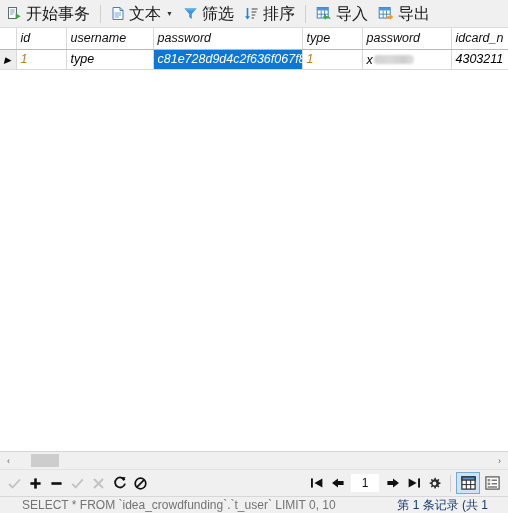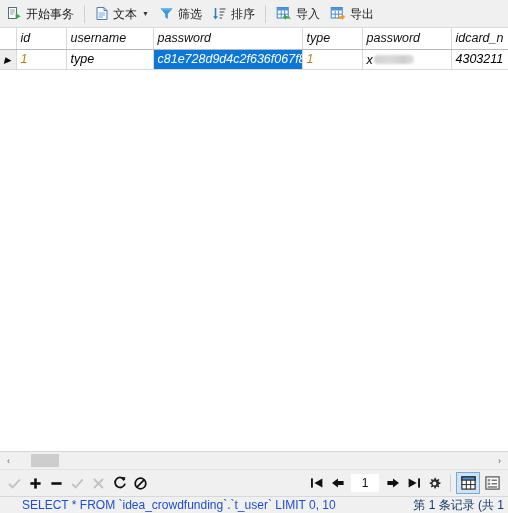--- a/index.html
+++ b/index.html
@@ -39,21 +39,21 @@
   }
   .tb-btn {
     display: flex;
     align-items: center;
     height: 24px;
     padding: 0 5px;
     cursor: default;
     white-space: nowrap;
   }
   .tb-label {
-    font-size: 12px;
+    font-size: 16px;
     color: #1a1a1a;
     margin-left: 4px;
     line-height: 1;
   }
   .tb-sep {
     width: 1px;
     height: 18px;
     background: #d0d0d0;
     margin: 0 5px;
   }
@@ -233,24 +233,24 @@
     border-top: 1px solid #d8d8d8;
     font-size: 12px;
     color: #1b3a6b;
     overflow: hidden;
   }
   .status-sql {
     flex: 1;
     padding-left: 22px;
     white-space: nowrap;
     overflow: hidden;
-    color: #1d4ed8;
+    color: #737373;
   }
   .status-count {
-    padding-right: 4px;
+    padding-right: 20px;
     padding-left: 8px;
     white-space: nowrap;
     color: #16396e;
   }
 </style>
 </head>
 <body>
 
 <div class="app">
 

